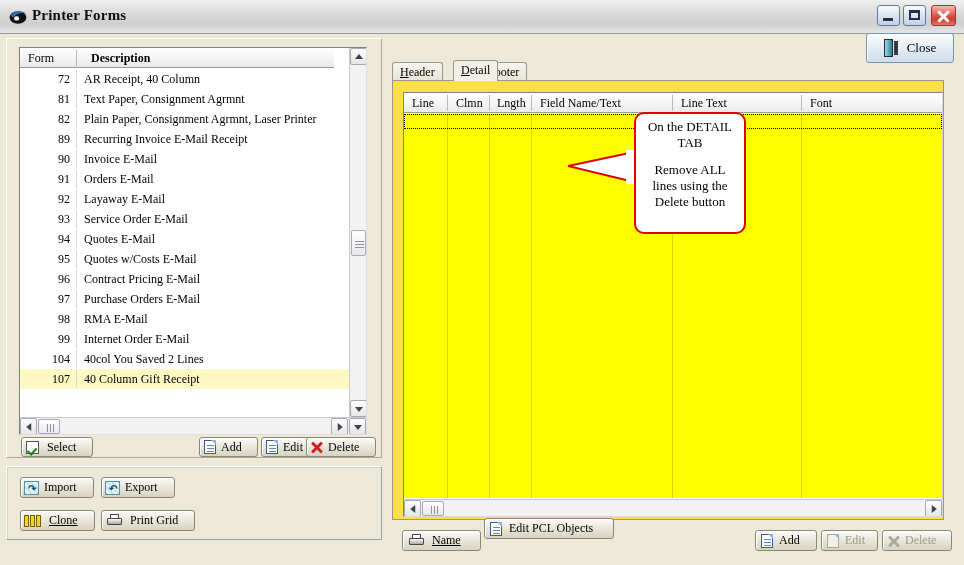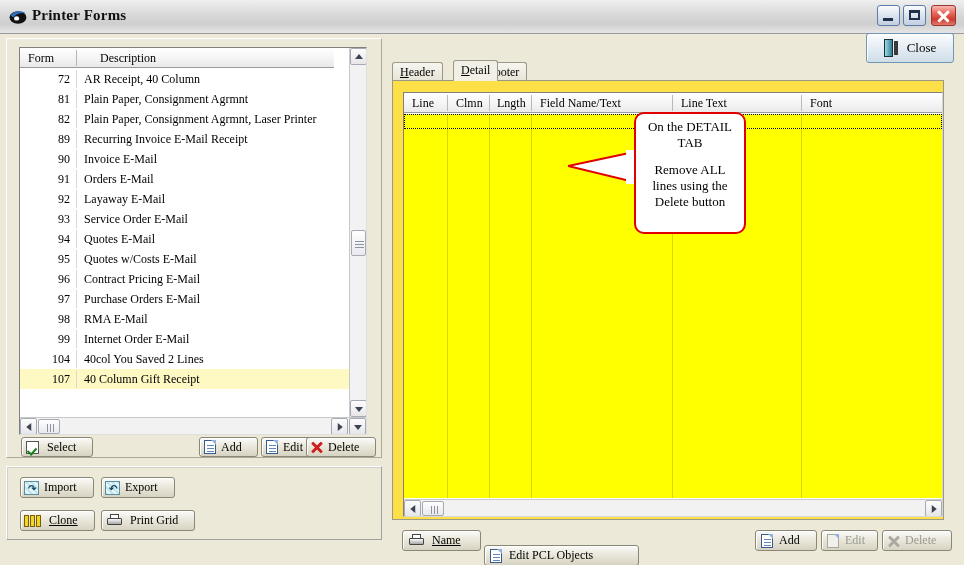--- a/index.html
+++ b/index.html
@@ -87,21 +87,21 @@
     position: absolute; left: 0; top: 0; width: 314px; height: 20px;
     background: linear-gradient(to bottom, #ffffff 0%, #f4f4f4 55%, #e8e8e8 100%);
     border-bottom: 1px solid #9a9a9a;
   }
   .hcell {
     position: absolute; top: 3px;
     font-family: "Liberation Serif", serif;
     font-size: 12px; color: #000;
   }
   #hcell-form { left: 8px; }
-  #hcell-desc { left: 80px; }
+  #hcell-desc { left: 71px; font-weight: bold; }
   #hdiv { position: absolute; left: 56px; top: 2px; width: 1px; height: 16px; background: #b5b5b5; }
 
   #list-body {
     position: absolute; left: 0; top: 21px; width: 329px; bottom: 18px;
     overflow: hidden; background: #fff;
   }
   .row {
     position: relative; height: 20px; line-height: 20px;
     font-family: "Liberation Serif", serif; font-size: 12px;
   }
@@ -372,21 +372,21 @@
 
       <div id="list-body">
           <div class="row">
             <span class="num">72</span>
             <span class="vdiv"></span>
             <span class="desc">AR Receipt, 40 Column</span>
           </div>
           <div class="row">
             <span class="num">81</span>
             <span class="vdiv"></span>
-            <span class="desc">Plain Paper, Consignment Agrmnt</span>
+            <span class="desc">Text Paper, Consignment Agrmnt</span>
           </div>
           <div class="row">
             <span class="num">82</span>
             <span class="vdiv"></span>
             <span class="desc">Plain Paper, Consignment Agrmnt, Laser Printer</span>
           </div>
           <div class="row">
             <span class="num">89</span>
             <span class="vdiv"></span>
             <span class="desc">Recurring Invoice E-Mail Receipt</span>
@@ -600,21 +600,21 @@
     </div>
 
     <div class="btn" style="left:10px; top:468px; width:79px; height:21px;">
       <span class="ico ico-printer" style="margin-left:5px;">
           <em></em>
           <u></u>
         </span>
       <span class="lbl u" style="margin-left:6px;">Name</span>
     </div>
 
-    <div class="btn" style="left:92px; top:483px; width:155px; height:21px;">
+    <div class="btn" style="left:92px; top:456px; width:130px; height:21px;">
       <span class="ico ico-doc lines" style="margin-left:5px;"></span>
       <span class="lbl" style="margin-left:7px;">Edit PCL Objects</span>
     </div>
 
     <div class="btn" style="left:363px; top:468px; width:62px; height:21px;">
       <span class="ico ico-doc lines" style="margin-left:5px;"></span>
       <span class="lbl" style="margin-left:6px;">Add</span>
     </div>
 
     <div class="btn disabled" style="left:429px; top:468px; width:57px; height:21px;">

